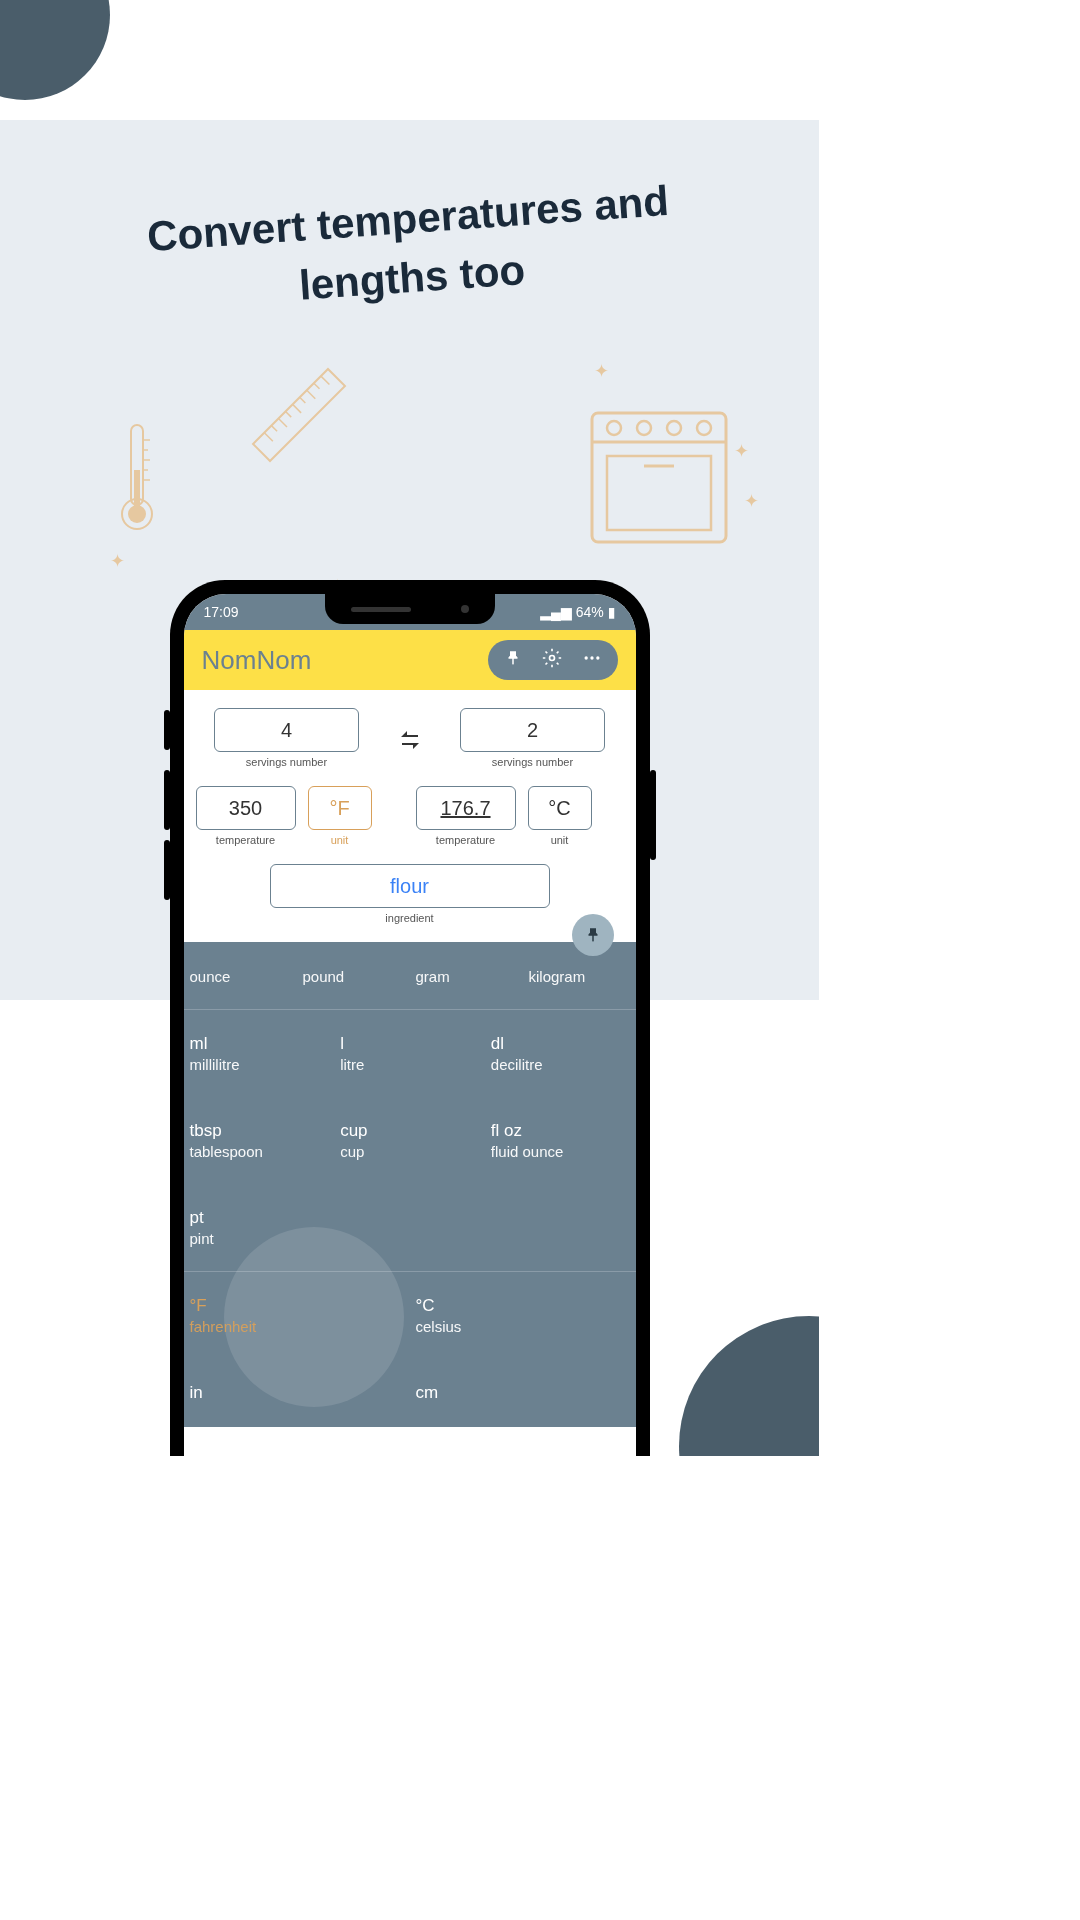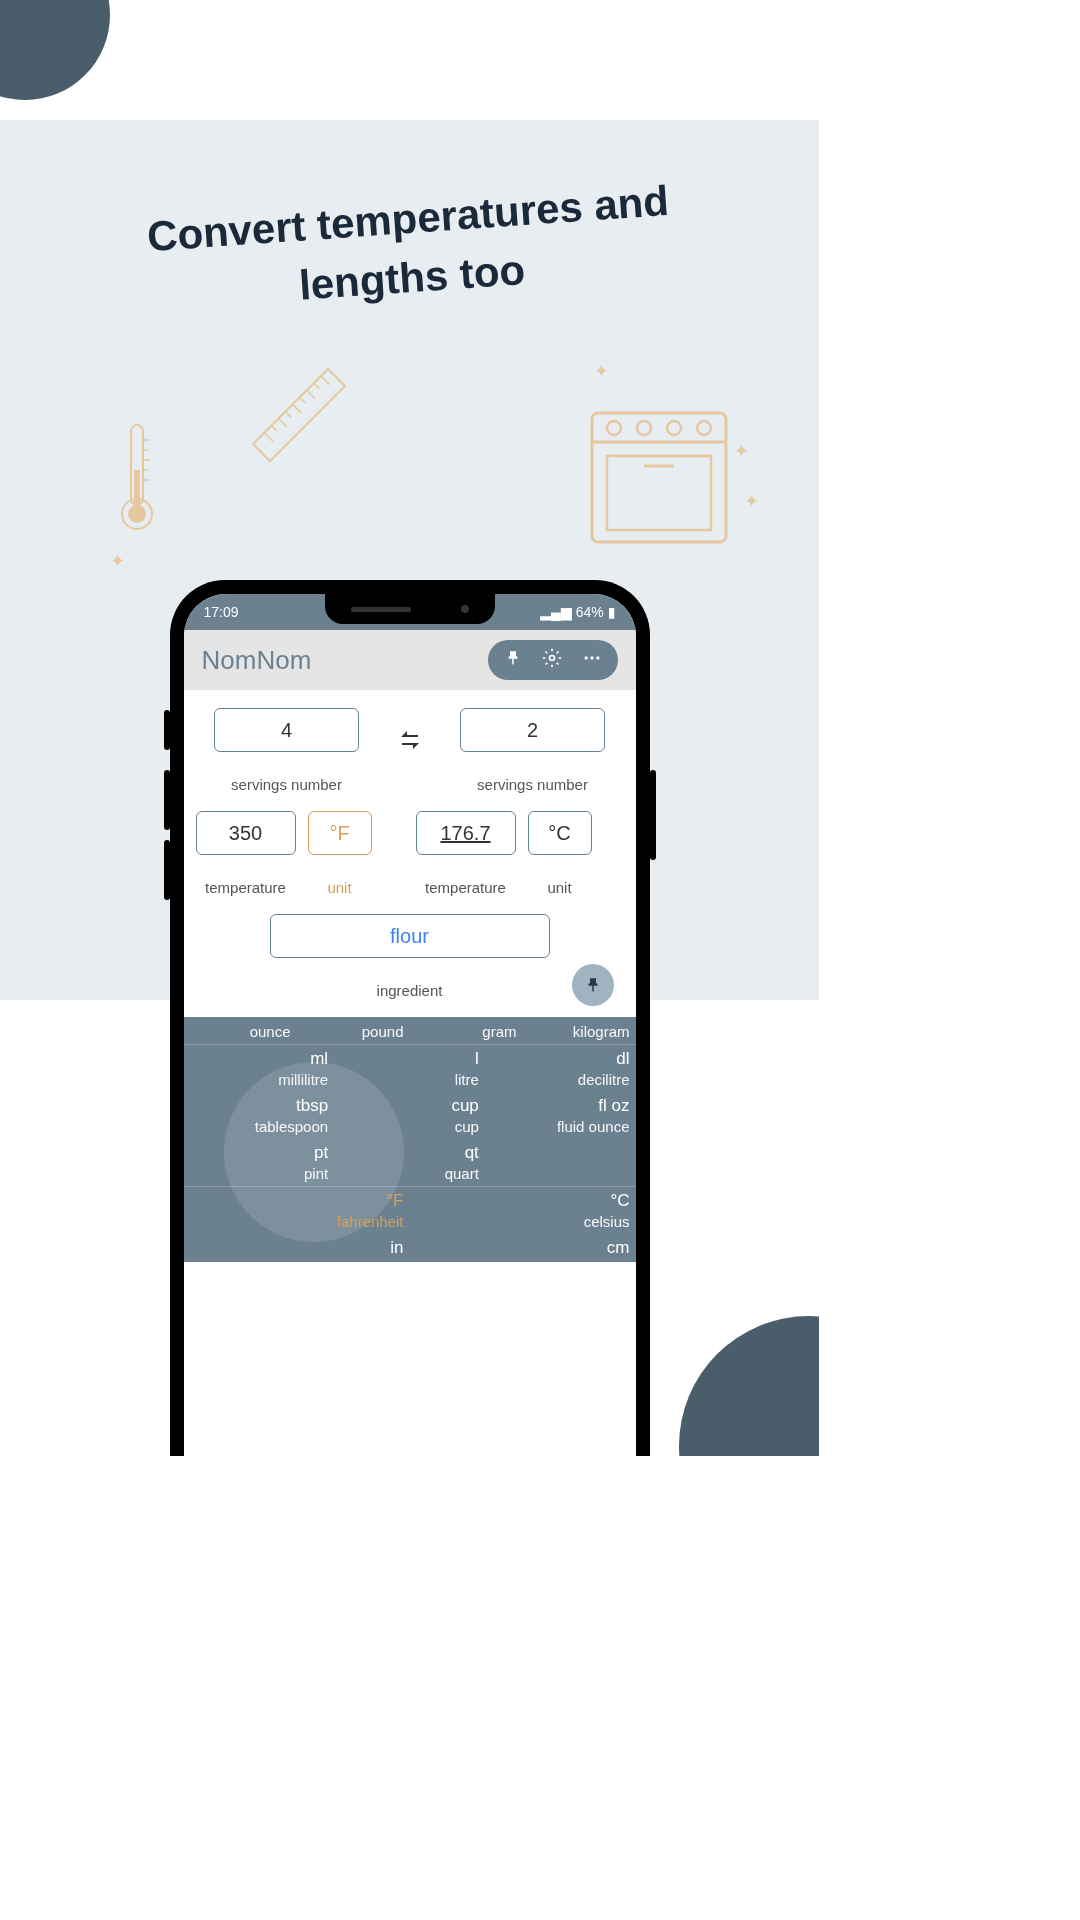--- a/index.html
+++ b/index.html
@@ -26,47 +26,47 @@
 .btn-r { right: -6px; top: 190px; width: 6px; height: 90px; }
 
 .screen { width: 100%; height: 100%; background: #fff; border-radius: 42px; overflow: hidden; position: relative; }
 .notch { position: absolute; top: 0; left: 50%; transform: translateX(-50%); width: 170px; height: 30px; background: #000; border-radius: 0 0 18px 18px; z-index: 10; display: flex; align-items: center; justify-content: center; gap: 50px; }
 .notch-speaker { width: 60px; height: 5px; background: #333; border-radius: 3px; }
 .notch-cam { width: 8px; height: 8px; background: #333; border-radius: 50%; }
 
 .statusbar { height: 36px; background: #6b8190; display: flex; justify-content: space-between; align-items: center; padding: 0 20px; color: #fff; font-size: 14px; font-weight: 500; }
 .status-right { display: flex; align-items: center; gap: 4px; }
 
-.app-header { height: 60px; display: flex; align-items: center; justify-content: space-between; padding: 0 18px; background: #e5e5e5; }
+.app-header { height: 60px; display: flex; align-items: center; justify-content: space-between; padding: 0 18px; background: #fde047; }
 .app-title { font-size: 26px; color: #6b8190; font-weight: 400; }
 .header-actions { background: #6b8190; border-radius: 22px; padding: 8px 16px; display: flex; gap: 20px; align-items: center; }
 .header-icon { color: #fff; cursor: pointer; }
 
 .converter { padding: 18px 12px; background: #fff; }
 .row { display: flex; align-items: flex-start; gap: 12px; margin-bottom: 18px; }
 .col { flex: 1; display: flex; flex-direction: column; align-items: center; }
 .col-narrow { flex: 0 0 auto; display: flex; flex-direction: column; align-items: center; }
 .swap-col { flex: 0 0 40px; display: flex; align-items: center; justify-content: center; padding-top: 20px; }
 
 .field { width: 100%; height: 44px; border: 1.5px solid #6b8190; border-radius: 6px; display: flex; align-items: center; justify-content: center; font-size: 20px; color: #333; background: #fff; }
 .field-wide { width: 145px; }
 .field-unit { width: 64px; }
 .field-accent { border-color: #d8a05a; color: #d8a05a; }
-.field-label { font-size: 15px; color: #555; margin-top: 24px; }
+.field-label { font-size: 11px; color: #555; margin-top: 4px; }
 .field-label-accent { color: #d8a05a; }
 
 .ingredient-row { display: flex; flex-direction: column; align-items: center; position: relative; }
 .ingredient-field { width: 280px; height: 44px; border: 1.5px solid #6b8190; border-radius: 6px; display: flex; align-items: center; justify-content: center; font-size: 20px; color: #3b82f6; }
 .pin-btn { position: absolute; right: 10px; top: 50px; width: 42px; height: 42px; border-radius: 50%; background: #9fb4c0; display: flex; align-items: center; justify-content: center; color: #2a3a44; cursor: pointer; }
 
 .units-panel { background: #6b8190; color: #fff; }
 .unit-section { display: grid; grid-template-columns: repeat(3, 1fr); border-top: 1px solid #8a9ba8; }
 .unit-section-4 { grid-template-columns: repeat(4, 1fr); }
 .unit-section-2 { grid-template-columns: repeat(2, 1fr); }
-.unit-cell { padding: 4px 6px; text-align: right; cursor: pointer; }
+.unit-cell { padding: 24px 6px; text-align: left; cursor: pointer; }
 .unit-abbr { font-size: 17px; font-weight: 500; }
 .unit-full { font-size: 15px; opacity: 0.95; margin-top: 2px; }
 .unit-cell-active { color: #d8a05a; position: relative; }
 .unit-highlight { position: absolute; width: 180px; height: 180px; border-radius: 50%; background: rgba(255,255,255,0.12); pointer-events: none; }
 .unit-hl-pos { bottom: 20px; left: 40px; }
 </style>
 </head>
 <body>
 
 <div class="corner-top"></div>
@@ -250,24 +250,20 @@
           <div class="unit-full">cup</div>
         </div>
         <div class="unit-cell">
           <div class="unit-abbr">fl oz</div>
           <div class="unit-full">fluid ounce</div>
         </div>
         <div class="unit-cell">
           <div class="unit-abbr">pt</div>
           <div class="unit-full">pint</div>
         </div>
-        <div class="unit-cell">
-          <div class="unit-abbr">qt</div>
-          <div class="unit-full">quart</div>
-        </div>
       </div>
 
       <div class="unit-section unit-section-2" style="position:relative;">
         <div class="unit-highlight unit-hl-pos"></div>
         <div class="unit-cell unit-cell-active">
           <div class="unit-abbr">°F</div>
           <div class="unit-full">fahrenheit</div>
         </div>
         <div class="unit-cell">
           <div class="unit-abbr">°C</div>

